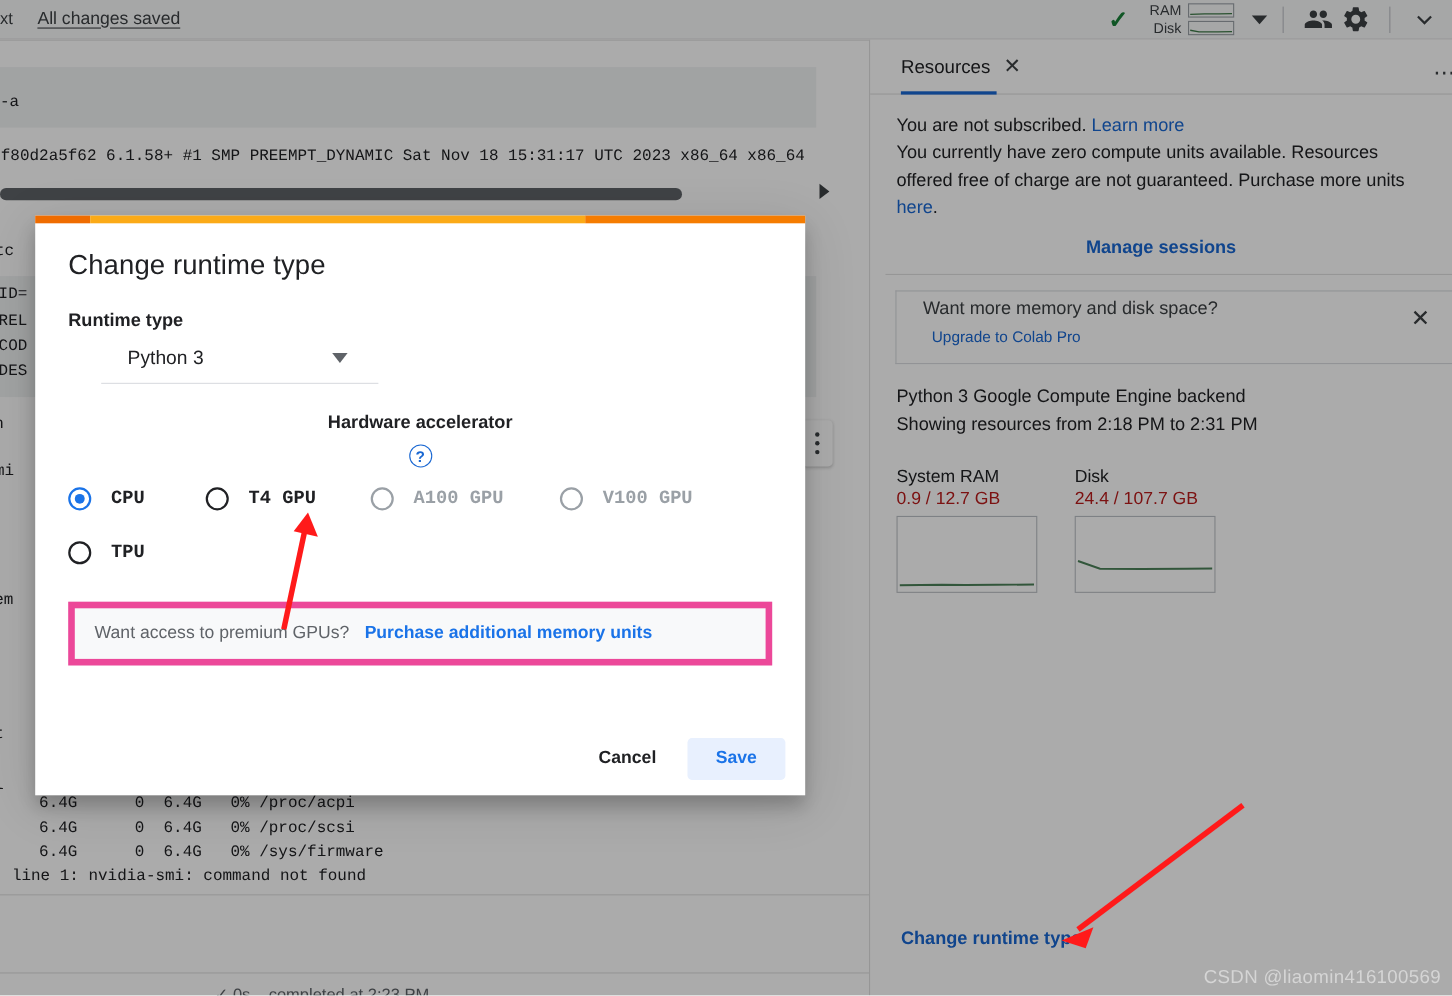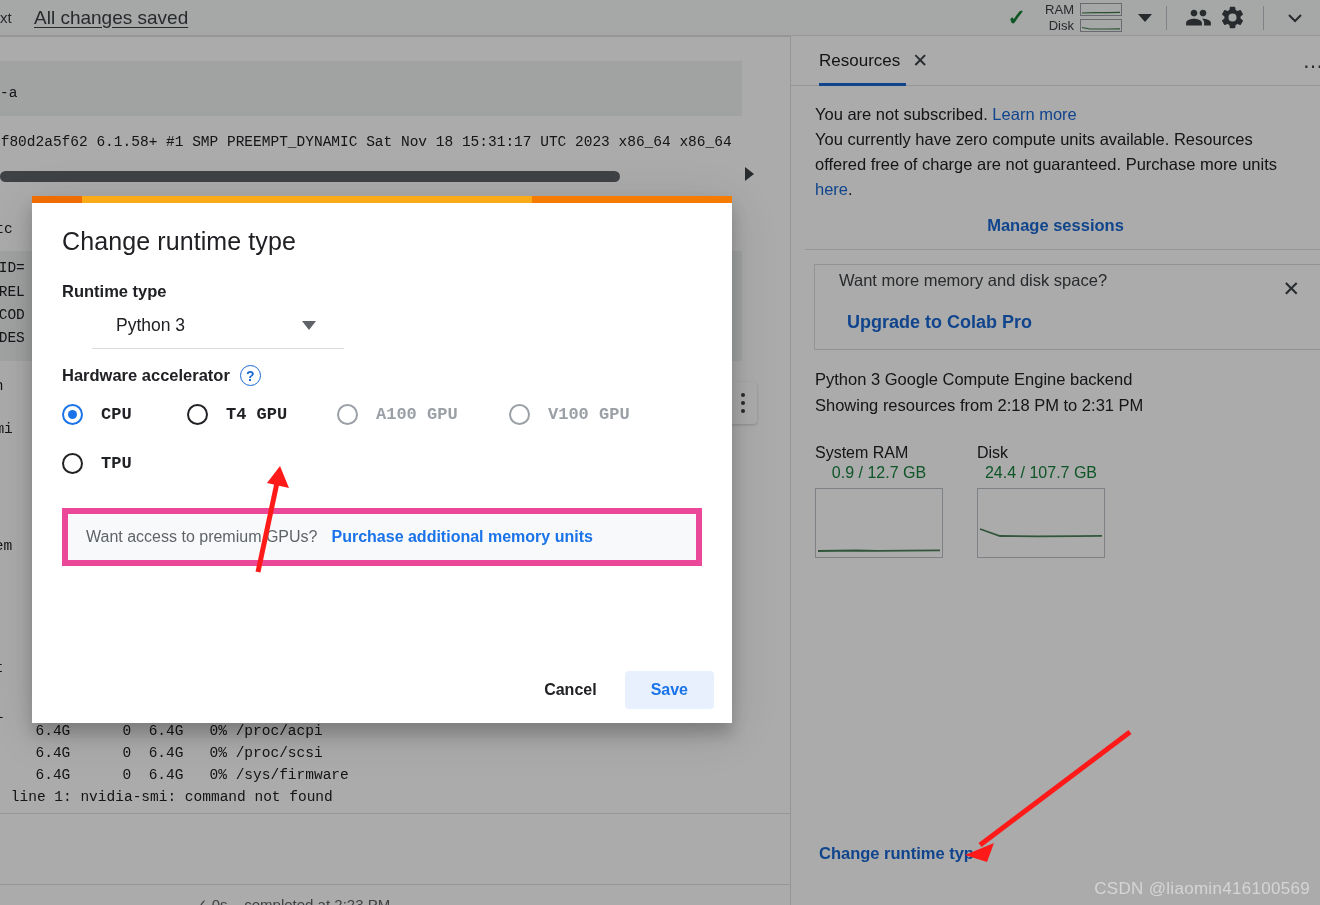--- a/index.html
+++ b/index.html
@@ -19,21 +19,21 @@
     background: #f8f9fa;
     display: flex; align-items: center;
     border-bottom: 1px solid #e0e0e0;
   }
   .topbar-left { display: flex; align-items: center; padding-left: 0px; }
   .tb-txt-clip {
     font-size: 15px; color: #3c4043; padding-left: 0px; width: 22px;
     overflow: hidden; white-space: nowrap;
   }
   .saved-link {
-    font-size: 19px; color: #3c4043; margin-left: 12px;
+    font-size: 16px; color: #3c4043; margin-left: 12px;
     text-decoration: underline; text-underline-offset: 3px; cursor: pointer;
   }
   .topbar-right {
     margin-left: auto; display: flex; align-items: center; height: 36px;
     padding-right: 8px; gap: 0px;
   }
   .check-ok { color: #188038; font-size: 22px; line-height: 1; margin-right: 14px; font-weight: 700;}
   .ramdisk { display: flex; flex-direction: column; justify-content: center; gap: 1px; }
   .ramdisk-row { display: flex; align-items: center; gap: 6px; }
   .ramdisk-lbl { font-size: 13px; color: #3c4043; width: 34px; text-align: right; }
@@ -109,25 +109,25 @@
   .lnk { color: #1967d2; cursor: pointer; }
   .manage-row { text-align: center; margin-top: 14px; margin-bottom: 14px; }
   .manage-link { color: #1967d2; font-size: 16.5px; font-weight: 600; cursor: pointer; }
   .rp-sep { height:1px; background:#e0e0e0; margin: 0 -24px 0 -10px; }
   .promo {
     margin: 14px -24px 0 -1px; border: 1px solid #dadce0; border-right: none;
     padding: 6px 16px 16px 24px; position: relative;
   }
   .promo-q { font-size: 16.5px; color: #3c4043; }
   .promo-x { position:absolute; right: 20px; top: 12px; font-size: 21px; color:#3c4043; cursor:pointer; }
-  .promo-a { margin-top: 22px; padding-left: 8px; font-size: 18px; color:#1967d2; font-weight:700; cursor:pointer; }
+  .promo-a { margin-top: 8px; padding-left: 8px; font-size: 14px; color:#1967d2; font-weight:400; cursor:pointer; }
   .backend { margin-top: 16px; font-size: 16.5px; color:#202124; line-height: 26px; }
   .gauges { display:flex; gap: 34px; margin-top: 26px; }
   .gauge-t { font-size: 16px; color:#202124; }
-  .gauge-v { font-size: 16px; color:#15803d; margin-top: 2px; text-align: center; }
+  .gauge-v { font-size: 16px; color:#b91c1c; margin-top: 2px; }
   .gauge-box { width: 128px; height: 70px; border: 1px solid #bdc1c6; margin-top: 6px; background: transparent; }
   .crt-link {
     position: absolute; left: 28px; top: 808px;
     font-size: 16.5px; color:#1967d2; font-weight:600; cursor:pointer;
   }
 
   
   .dim {
     position: absolute; left: 0; top: 0; width: 1320px; height: 905px;
     background: rgba(0,0,0,0.33);
@@ -150,21 +150,21 @@
   .select-wrap {
     margin-top: 14px; margin-left: 30px; width: 252px;
     border-bottom: 1px solid #dadce0; padding-bottom: 12px;
     display:flex; align-items:center; cursor:pointer;
   }
   .select-val { font-size: 17.5px; color:#202124; flex:1; padding-left: 24px; }
   .select-caret {
     width:0; height:0; border-left:7px solid transparent; border-right:7px solid transparent;
     border-top:9px solid #5f6368; margin-right: 28px;
   }
-  .hw-row { display:flex; align-items:center; gap:10px; margin-top: 16px; }
+  .hw-row { display:flex; align-items:center; gap:10px; margin-top: 26px; flex-direction: column; }
   .hw-lbl { font-size: 16.5px; color:#202124; font-weight:700; }
   .help-ic {
     width: 21px; height: 21px; border-radius:50%; border: 1.8px solid #1967d2;
     color:#1967d2; font-size: 14px; display:flex; align-items:center; justify-content:center;
     cursor:pointer; font-weight:600;
   }
   .radios { margin-top: 18px; font-family: Liberation Mono, monospace; }
   .radio-line { display:flex; align-items:center; }
   .radio-line + .radio-line { margin-top: 28px; }
   .radio-item { display:flex; align-items:center; cursor:pointer; }

